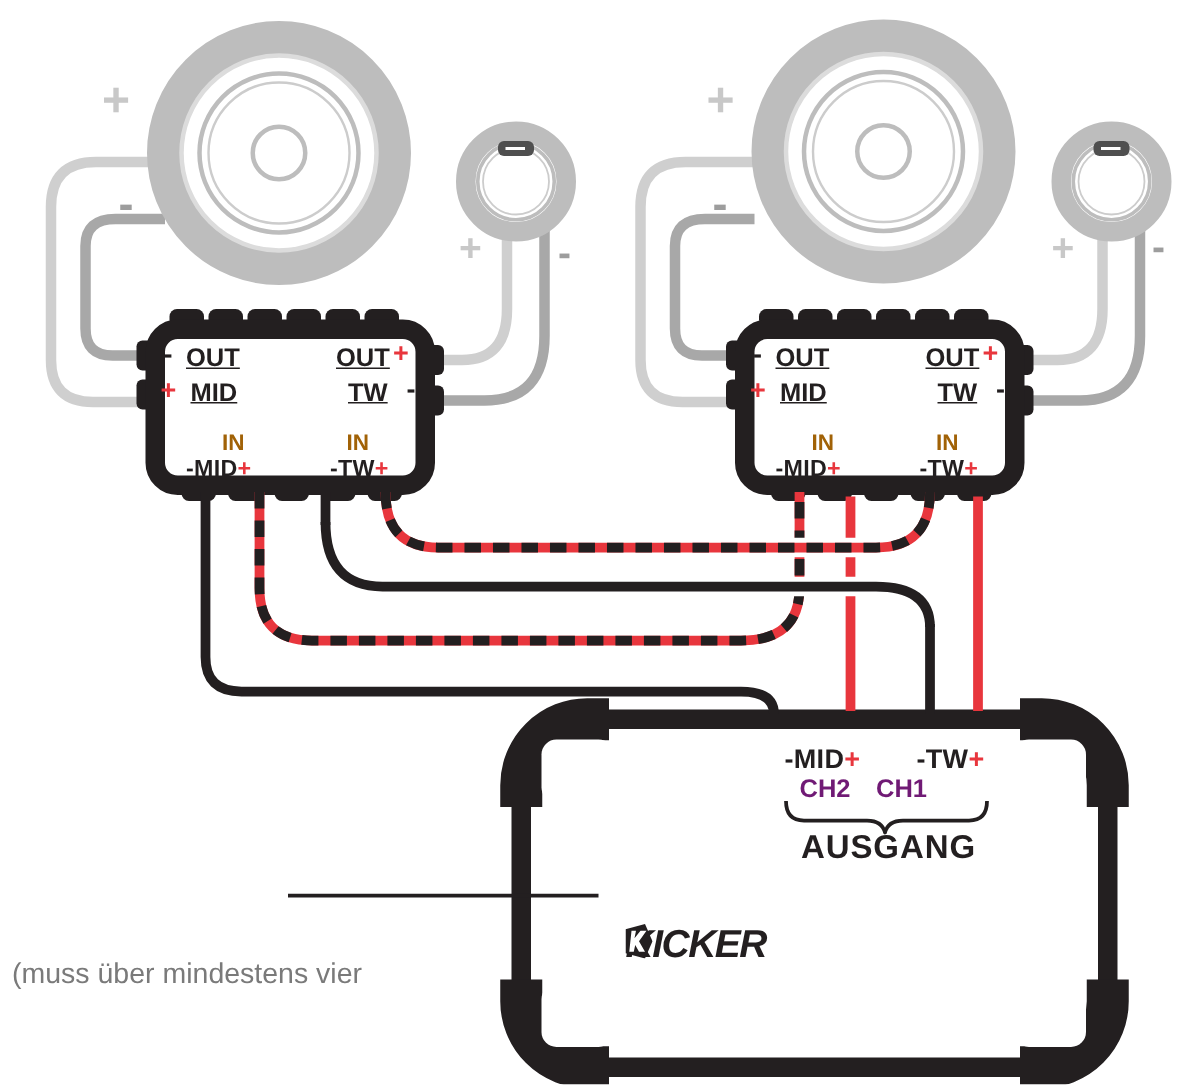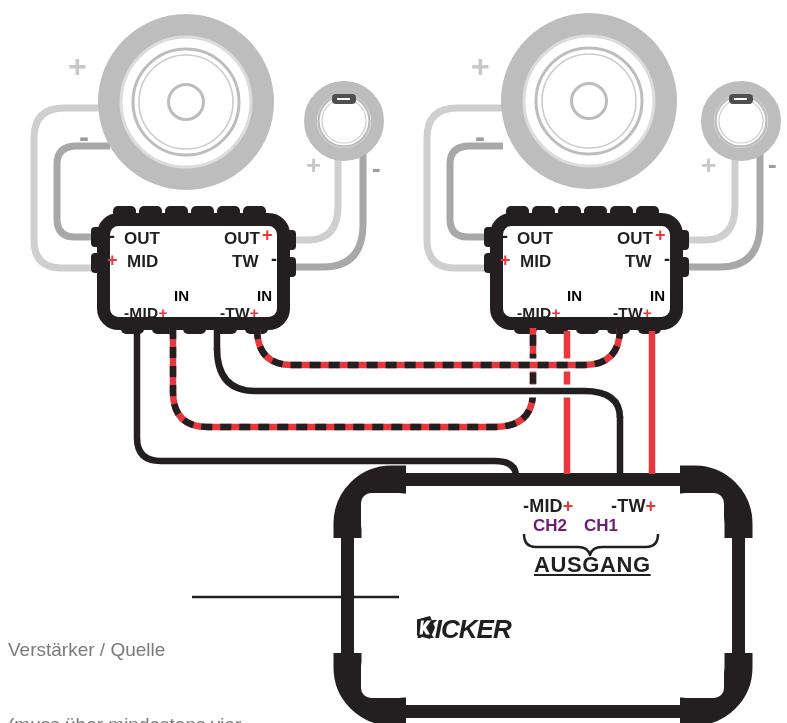--- a/index.html
+++ b/index.html
@@ -1,34 +1,34 @@
 <!DOCTYPE html>
 <html><head>
 <meta charset="utf-8">
 <style>
   html,body{margin:0;padding:0;background:#ffffff;}
   .stage{position:relative;width:787px;height:723px;background:#ffffff;overflow:hidden;
          font-family:"Liberation Sans","DejaVu Sans",sans-serif;}
   .stage svg{position:absolute;left:0;top:0;}
   .lbl{position:absolute;white-space:pre;line-height:1;}
   
-  .xo-b{font-weight:bold;font-size:17px;color:#231f20;}
-  .xo-sm{font-weight:bold;font-size:15px;color:#000000;margin-left:26px;}
+  .xo-b{font-weight:bold;font-size:17px;color:#231f20;text-decoration:underline;}
+  .xo-sm{font-weight:bold;font-size:15px;color:#a16207;}
   .xo-term{font-weight:bold;font-size:15.5px;color:#231f20;letter-spacing:.2px;}
   .sign{font-weight:bold;font-size:18px;}
   .red{color:#e8363d;}
   .blk{color:#231f20;}
   
   .sp-plus{font-weight:bold;font-size:32px;color:#c8c8c8;}
   .sp-minus{font-weight:bold;font-size:30px;color:#9d9d9d;}
   .sp-plus.sm2,.sp-minus.sm2{font-size:26px;}
   
   .amp-term{font-weight:bold;font-size:18px;color:#231f20;letter-spacing:.2px;}
   .amp-ch{font-weight:bold;font-size:17px;color:#701a75;}
-  .amp-out{font-weight:bold;font-size:22px;color:#231f20;letter-spacing:.6px;text-decoration:underline;}
+  .amp-out{font-weight:bold;font-size:22px;color:#231f20;letter-spacing:.6px;}
   .brand{display:flex;align-items:center;gap:4px;}
   .brand-txt{font-weight:bold;font-style:italic;font-size:26px;color:#231f20;letter-spacing:-1px;}
   
   .note{font-size:19px;line-height:25px;color:#7a7a7a;font-weight:400;}
 </style>
 </head>
 <body>
 
 <div class="stage">
 
@@ -214,18 +214,17 @@
   <span class="lbl sp-plus" style="left:68px;top:50px">+</span>
   <span class="lbl sp-minus" style="left:79px;top:122px">-</span>
   <span class="lbl sp-plus sm2" style="left:306px;top:152px">+</span>
   <span class="lbl sp-minus sm2" style="left:372px;top:155px">-</span>
   <span class="lbl sp-plus" style="left:471px;top:50px">+</span>
   <span class="lbl sp-minus" style="left:475px;top:122px">-</span>
   <span class="lbl sp-plus sm2" style="left:701px;top:152px">+</span>
   <span class="lbl sp-minus sm2" style="left:768px;top:151px">-</span>
 
   <div class="lbl note" style="left:8px;top:587px">
-    <div>Verstärker / Quelle</div>
     <div>(muss über mindestens vier</div>
     
   </div>
 
 </div>
 
 </body></html>

